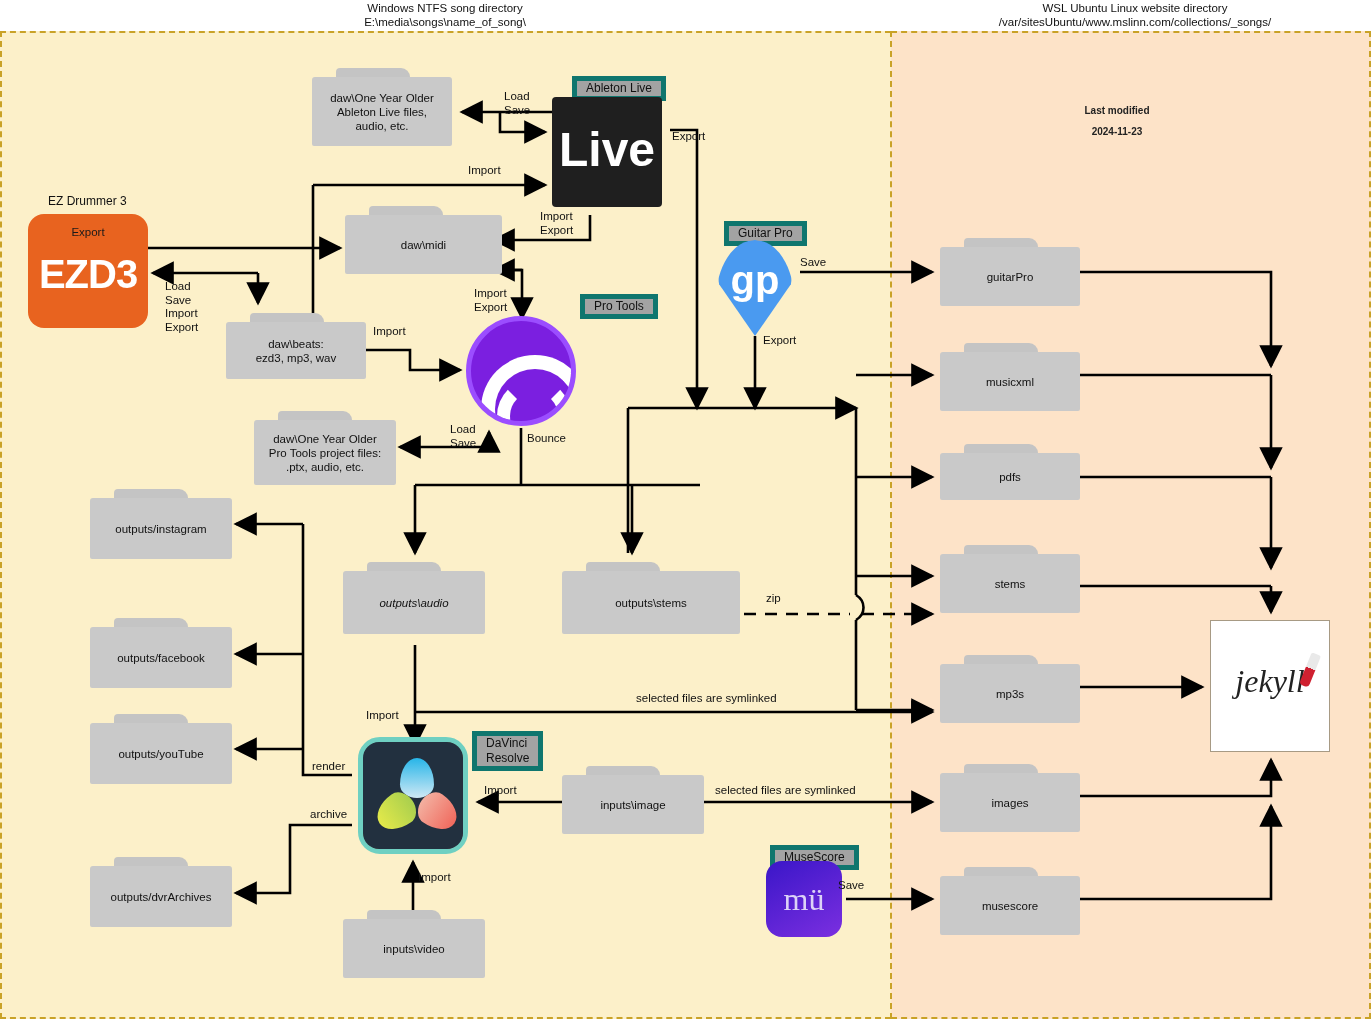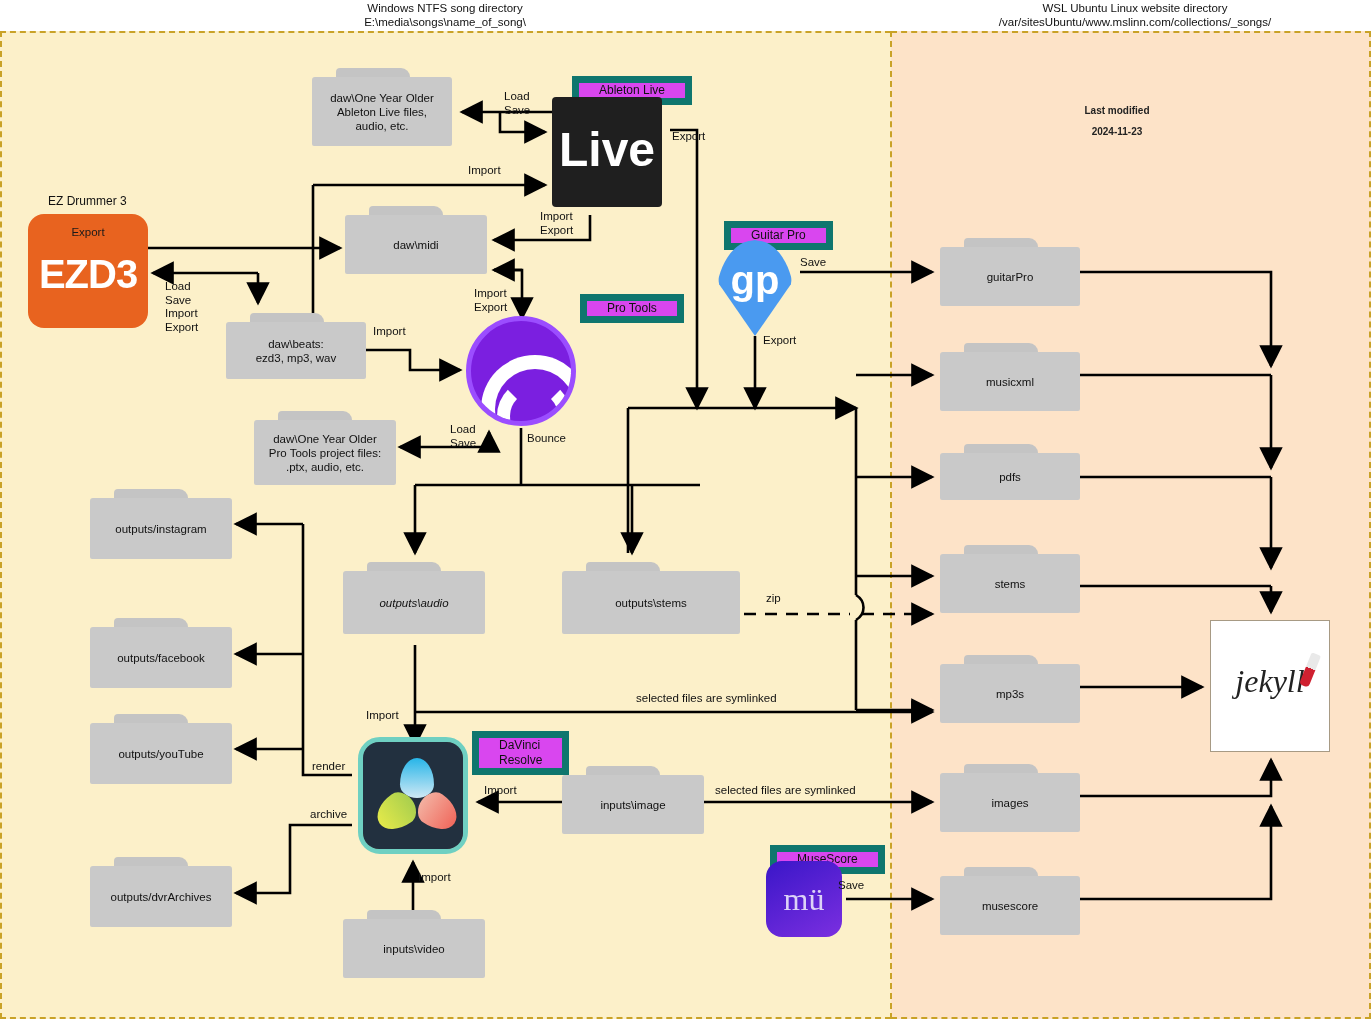--- a/index.html
+++ b/index.html
@@ -25,22 +25,22 @@
   .folder .tab{position:absolute;left:24px;top:0;width:74px;height:12px;background:#c4c4c4;
     border-radius:4px 9px 0 0;}
   .folder .body{position:absolute;left:0;top:9px;width:100%;height:calc(100% - 9px);background:#c9c9c9;
     border-radius:3px 3px 2px 2px;}
   .folder .lbl{position:absolute;left:0;top:9px;width:100%;height:calc(100% - 9px);
     display:flex;align-items:center;justify-content:center;text-align:center;
     font-size:11.5px;color:#111;line-height:14px;white-space:pre;padding:0 6px;box-sizing:border-box;}
 
   
   .app{position:absolute;}
-  .applabel{position:absolute;font-size:12px;color:#111;background:#d946ef;border:7px solid #0f766e;
-    padding:0px 20px;line-height:15px;white-space:pre;text-align:center;}
+  .applabel{position:absolute;font-size:12px;color:#111;background:#a3a3a3;border:5px solid #0f766e;
+    padding:0px 9px;line-height:15px;white-space:pre;text-align:center;}
 
   #app-ezd3{left:28px;top:214px;width:120px;height:114px;background:#e8631f;border-radius:16px;}
   #app-ezd3 .big{position:absolute;left:0;top:38px;width:100%;text-align:center;color:#fff;
     font-size:40px;font-weight:bold;font-family:"Liberation Sans",sans-serif;letter-spacing:-1px;}
   #app-ezd3 .exp{position:absolute;left:0;top:12px;width:100%;text-align:center;color:#1a1a1a;font-size:11.5px;}
   #lbl-ezd3{left:48px;top:194px;border:none;background:transparent;padding:0;}
 
   #app-live{left:552px;top:97px;width:110px;height:110px;background:#1f1f1f;border-radius:4px;}
   #app-live .big{position:absolute;left:0;top:22px;width:100%;text-align:center;color:#fff;font-size:48px;
     font-weight:bold;line-height:62px;}
@@ -194,21 +194,21 @@
   </svg>
 
   <div class="folder" style="left:312px;top:68px;width:140px;height:78px;">
     <div class="tab"></div>
     <div class="body"></div>
     <div class="lbl">daw\One Year Older
 Ableton Live files,
 audio, etc.</div>
   </div>
 
-  <div class="folder" style="left:345px;top:206px;width:142px;height:68px;">
+  <div class="folder" style="left:345px;top:206px;width:142px;height:68px;padding-left:15px;">
     <div class="tab"></div>
     <div class="body"></div>
     <div class="lbl">daw\midi</div>
   </div>
 
   <div class="folder" style="left:226px;top:313px;width:140px;height:66px;">
     <div class="tab"></div>
     <div class="body"></div>
     <div class="lbl">daw\beats:
 ezd3, mp3, wav</div>

